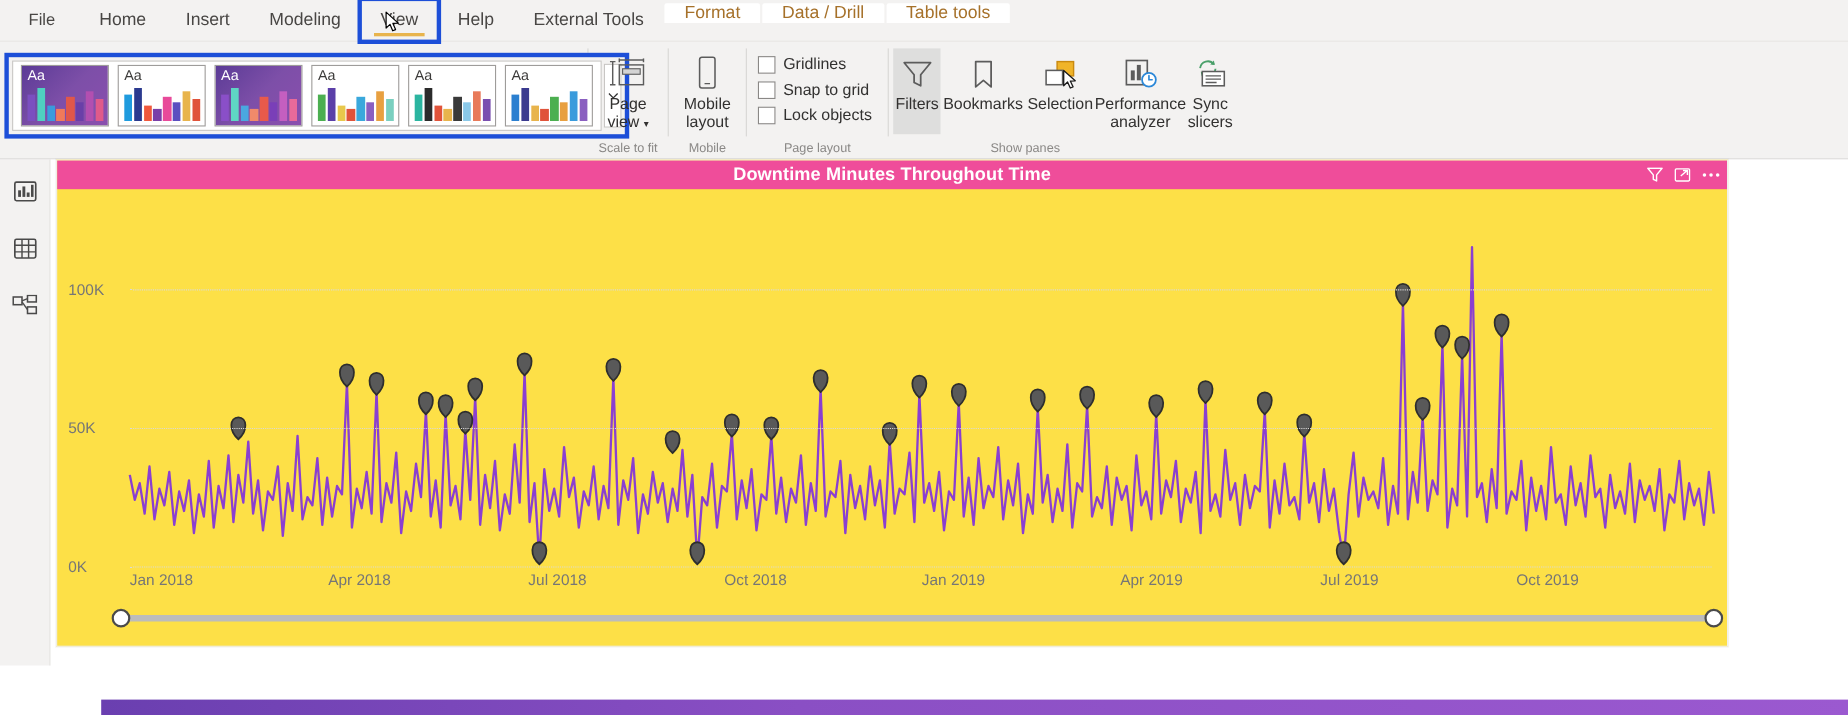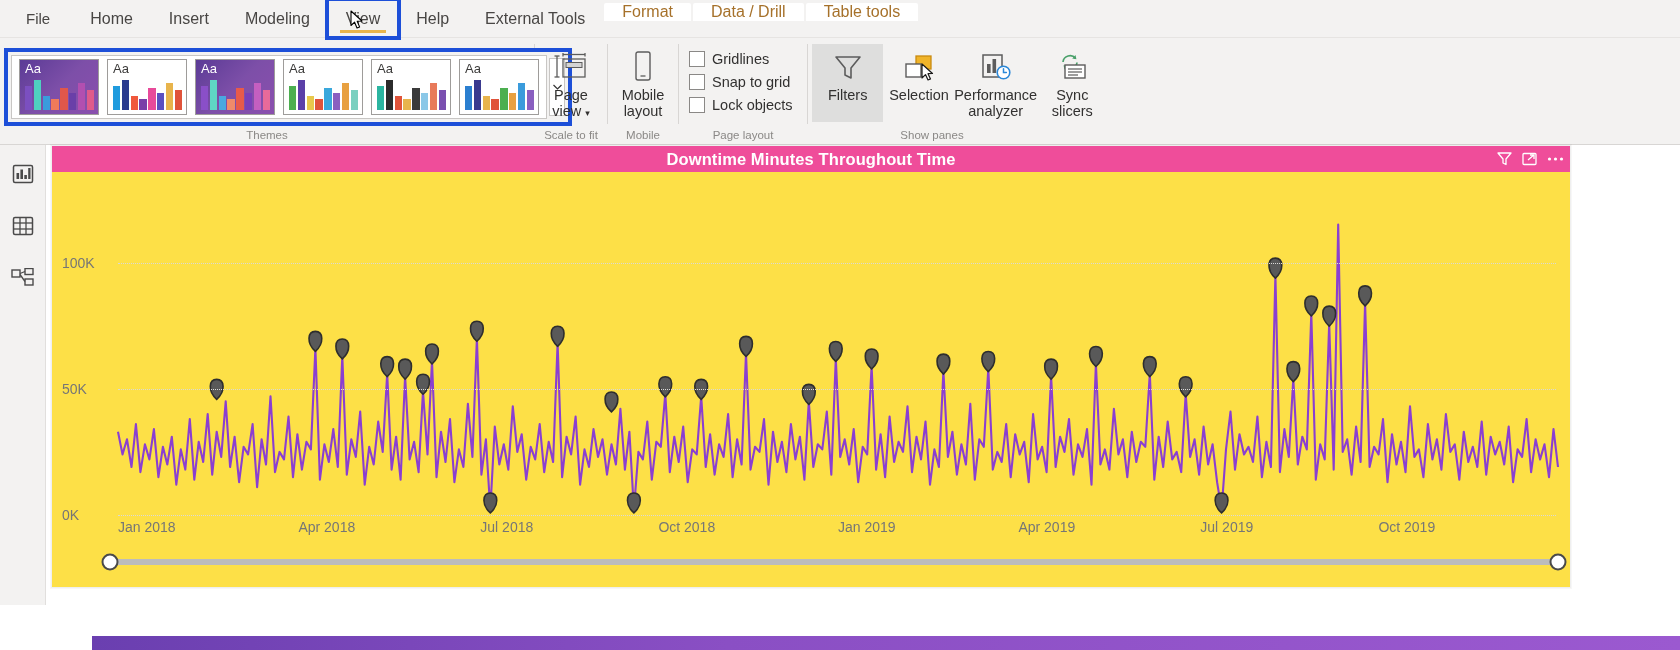--- a/index.html
+++ b/index.html
@@ -310,21 +310,20 @@
               </div>
             </div>
           </div>
         <div class="gallery-more">
           <svg width="9" height="6" viewBox="0 0 9 6">
               <path d="M0.5 1 L4.5 5 L8.5 1" fill="none" stroke="#333" stroke-width="1.2"></path>
             </svg>
         </div>
       </div>
     </div>
-    <div class="rgroup-label">Themes</div>
   </div>
 
   <div class="rsep"></div>
 
   <div class="rgroup" style="width:72px;">
     <div class="rgroup-body" style="justify-content:center;">
       <div class="bigbtn">
         <div class="ic">
           <svg width="34" height="30" viewBox="0 0 34 30">
             <line x1="3" y1="3" x2="3" y2="24" stroke="#5c5c5c" stroke-width="1.3"></line>
@@ -391,20 +390,28 @@
         <div class="bigbtn wide sel">
           <div class="ic">
             <svg width="30" height="30" viewBox="0 0 30 30">
               <path d="M3 4 H27 L18 15 V25 L12 22 V15 Z" fill="none" stroke="#5c5c5c" stroke-width="1.6" stroke-linejoin="round"></path>
             </svg>
           </div>
           <span>Filters</span>
         </div>
         <div class="bigbtn wide">
           <div class="ic">
+            <svg width="24" height="30" viewBox="0 0 24 30">
+              <path d="M5 3 H19 V26 L12 20 L5 26 Z" fill="none" stroke="#5c5c5c" stroke-width="1.6" stroke-linejoin="round"></path>
+            </svg>
+          </div>
+          <span>Bookmarks</span>
+        </div>
+        <div class="bigbtn wide">
+          <div class="ic">
             <svg width="32" height="30" viewBox="0 0 32 30">
               <rect x="13" y="3" width="15" height="13" fill="#f0b429" stroke="#c98a10" stroke-width="1.3"></rect>
               <rect x="3" y="11" width="15" height="13" fill="#ffffff" stroke="#5c5c5c" stroke-width="1.4"></rect>
               <path d="M19 11 L19 25 L22.5 21.6 L25 27 L27.5 25.9 L25 20.7 L29.5 20.5 Z" fill="#fff" stroke="#1a1a1a" stroke-width="1.2" stroke-linejoin="round"></path>
             </svg>
           </div>
           <span>Selection</span>
         </div>
         <div class="bigbtn wide">
           <div class="ic">

